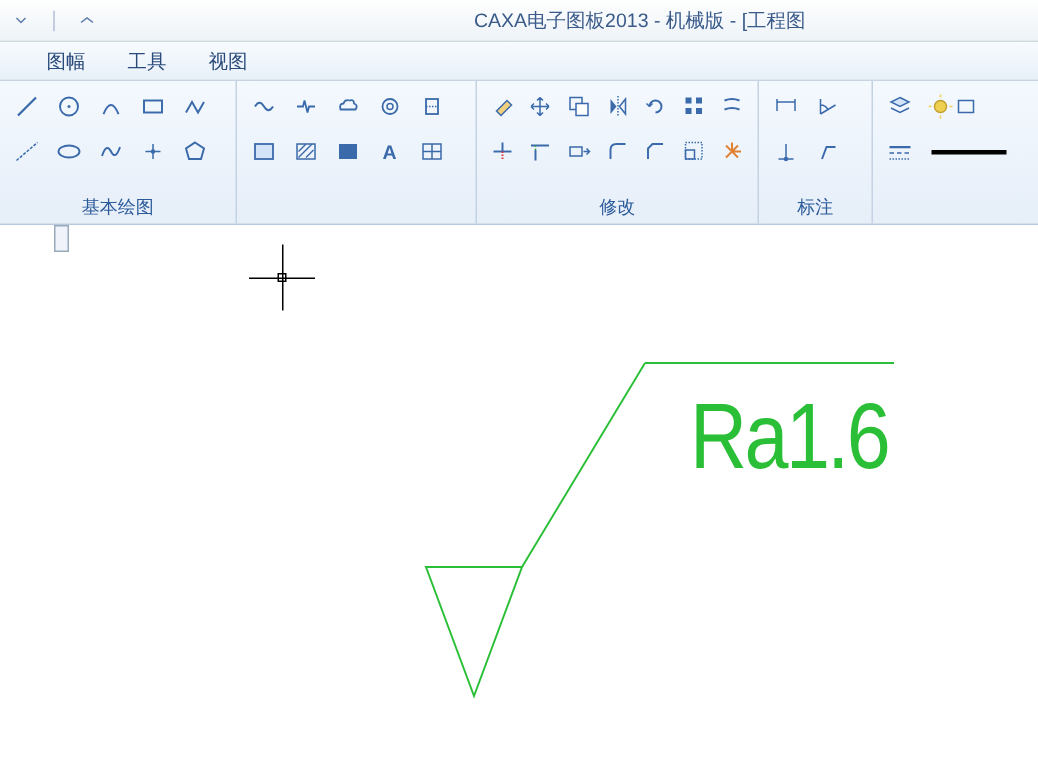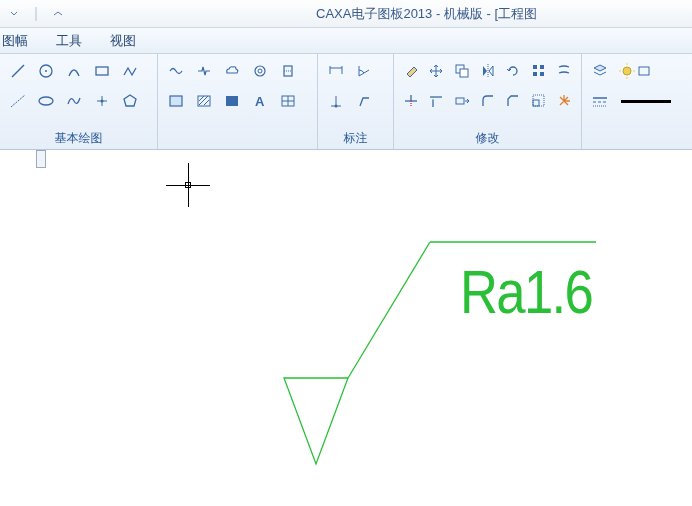--- a/index.html
+++ b/index.html
@@ -44,21 +44,21 @@
   font-size: 13px;
   white-space: nowrap;
 }
 .menubar {
   height: 26px;
   background: linear-gradient(#f7fbff, #e8f0f8);
   border-bottom: 1px solid #c8d4e2;
   display: flex;
   align-items: center;
   gap: 28px;
-  padding-left: 2px;
+  padding-left: 31px;
 }
 .menu-item {
   color: #2a4a7a;
   font-size: 13px;
   cursor: pointer;
 }
 .ribbon {
   height: 96px;
   background: linear-gradient(#f4f9fe, #e6eef8);
   border-bottom: 1px solid #b8c8dc;
@@ -330,54 +330,20 @@
             <svg width="18" height="18">
               <rect x="3" y="4" width="12" height="10" stroke="#3a6aaa" fill="none"></rect>
               <line x1="3" y1="9" x2="15" y2="9" stroke="#3a6aaa"></line>
               <line x1="9" y1="4" x2="9" y2="14" stroke="#3a6aaa"></line>
             </svg>
           </div>
       </div>
     </div>
   </div>
 
-  <div class="ribbon-group" style="width:76px">
-    <div class="group-rows">
-      <div class="tool-row">
-        <div class="tool-btn">
-            <svg width="18" height="18">
-              <line x1="3" y1="6" x2="15" y2="6" stroke="#3a6aaa"></line>
-              <line x1="3" y1="4" x2="3" y2="12" stroke="#3a6aaa"></line>
-              <line x1="15" y1="4" x2="15" y2="12" stroke="#3a6aaa"></line>
-            </svg>
-          </div>
-        <div class="tool-btn">
-            <svg width="18" height="18">
-              <path d="M4 14 L4 4 M4 14 L14 8 M4 8 A6 6 0 0 1 9 11" stroke="#3a6aaa" fill="none"></path>
-            </svg>
-          </div>
-      </div>
-      <div class="tool-row">
-        <div class="tool-btn">
-            <svg width="18" height="18">
-              <line x1="9" y1="14" x2="9" y2="4" stroke="#3a6aaa"></line>
-              <line x1="4" y1="14" x2="14" y2="14" stroke="#3a6aaa"></line>
-              <circle cx="9" cy="14" r="1.5" fill="#3a6aaa"></circle>
-            </svg>
-          </div>
-        <div class="tool-btn">
-            <svg width="18" height="18">
-              <path d="M5 14 L8 6 L14 6" stroke="#3a6aaa" fill="none" stroke-width="1.3"></path>
-            </svg>
-          </div>
-      </div>
-    </div>
-    <div class="group-label">标注</div>
-  </div>
-
   <div class="ribbon-group" style="width:188px">
     <div class="group-rows">
       <div class="tool-row">
         <div class="tool-btn">
             <svg width="18" height="18">
               <path d="M5 12 L12 5 L15 8 L8 15 Z" stroke="#3a6aaa" fill="#f0d080" stroke-width="1"></path>
             </svg>
           </div>
         <div class="tool-btn">
             <svg width="18" height="18">
@@ -456,20 +422,54 @@
             </svg>
           </div>
         <div class="tool-btn">
             <svg width="18" height="18">
               <path d="M9 9 L5 5 M9 9 L13 5 M9 9 L5 13 M9 9 L13 13 M9 9 L9 3 M9 9 L15 9" stroke="#e08030" stroke-width="1.3"></path>
             </svg>
           </div>
       </div>
     </div>
     <div class="group-label">修改</div>
+  </div>
+
+  <div class="ribbon-group" style="width:76px">
+    <div class="group-rows">
+      <div class="tool-row">
+        <div class="tool-btn">
+            <svg width="18" height="18">
+              <line x1="3" y1="6" x2="15" y2="6" stroke="#3a6aaa"></line>
+              <line x1="3" y1="4" x2="3" y2="12" stroke="#3a6aaa"></line>
+              <line x1="15" y1="4" x2="15" y2="12" stroke="#3a6aaa"></line>
+            </svg>
+          </div>
+        <div class="tool-btn">
+            <svg width="18" height="18">
+              <path d="M4 14 L4 4 M4 14 L14 8 M4 8 A6 6 0 0 1 9 11" stroke="#3a6aaa" fill="none"></path>
+            </svg>
+          </div>
+      </div>
+      <div class="tool-row">
+        <div class="tool-btn">
+            <svg width="18" height="18">
+              <line x1="9" y1="14" x2="9" y2="4" stroke="#3a6aaa"></line>
+              <line x1="4" y1="14" x2="14" y2="14" stroke="#3a6aaa"></line>
+              <circle cx="9" cy="14" r="1.5" fill="#3a6aaa"></circle>
+            </svg>
+          </div>
+        <div class="tool-btn">
+            <svg width="18" height="18">
+              <path d="M5 14 L8 6 L14 6" stroke="#3a6aaa" fill="none" stroke-width="1.3"></path>
+            </svg>
+          </div>
+      </div>
+    </div>
+    <div class="group-label">标注</div>
   </div>
 
   <div class="ribbon-group" style="width:100px;border-right:none">
     <div class="group-rows">
       <div class="tool-row">
         <div class="tool-btn">
             <svg width="18" height="18">
               <path d="M9 3 L15 6 L9 9 L3 6 Z" stroke="#3a6aaa" fill="#d4e4f8"></path>
               <path d="M3 10 L9 13 L15 10" stroke="#3a6aaa" fill="none"></path>
             </svg>

